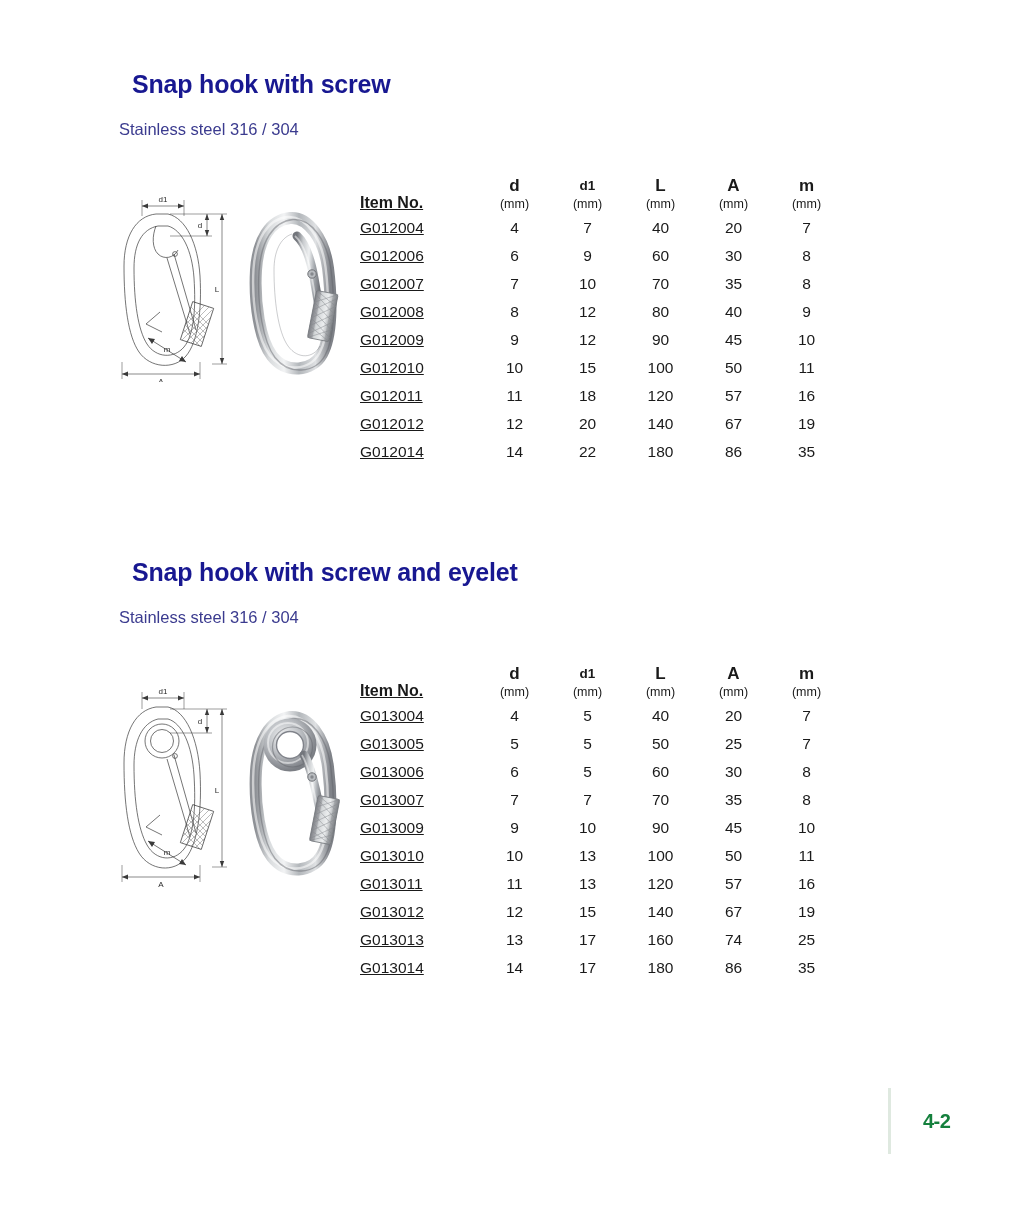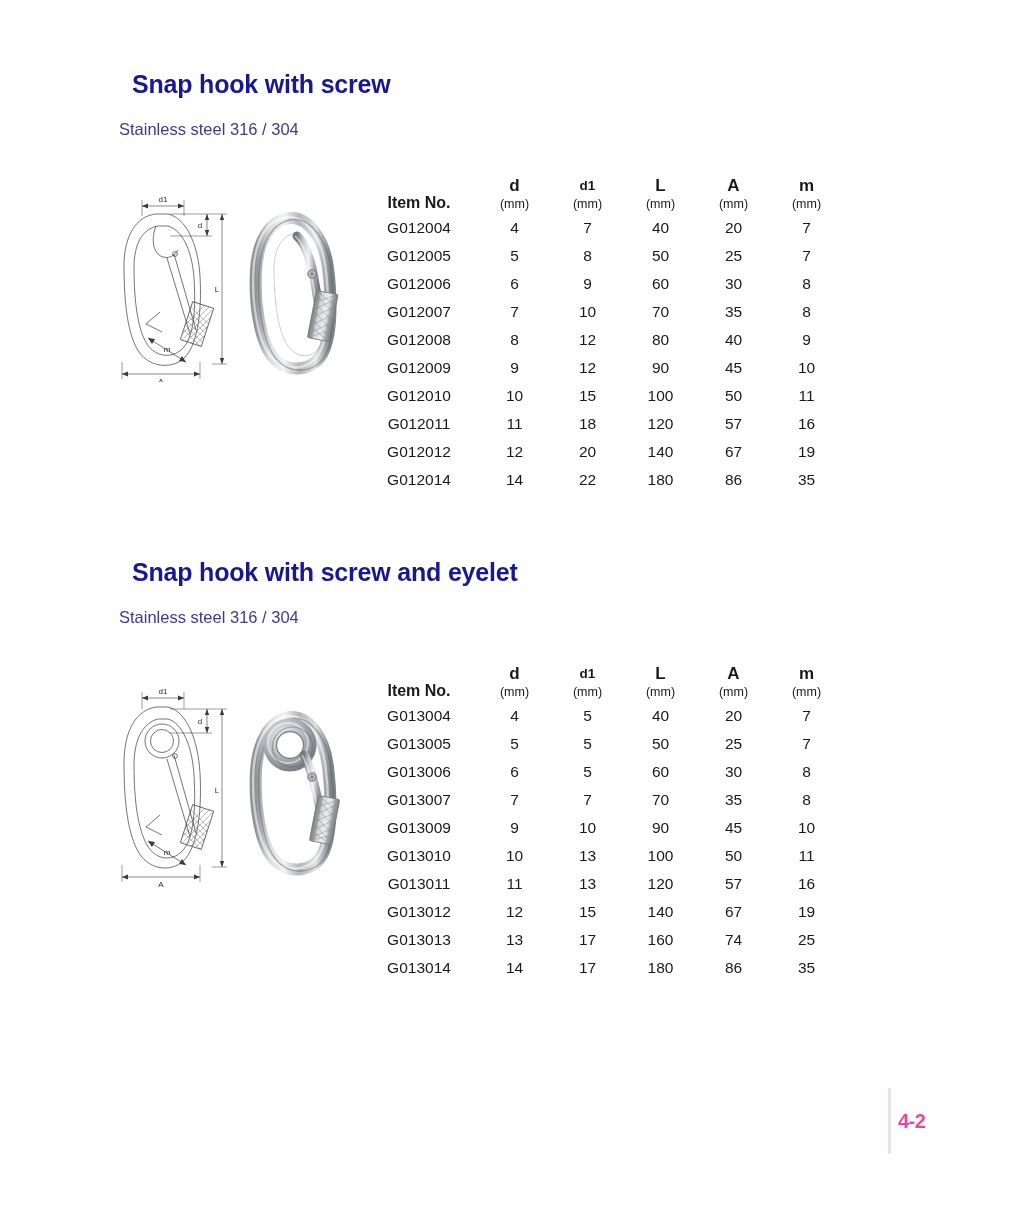--- a/index.html
+++ b/index.html
@@ -78,21 +78,21 @@
   }
   .spec-table td, .spec-table th {
     padding: 0;
     margin: 0;
   }
   .spec-table th {
     font-weight: bold;
     vertical-align: bottom;
     padding-bottom: 2px;
   }
-  .col-item   { width: 118px; text-align: center;   padding-left: 12px; }
+  .col-item   { width: 118px; text-align: left;   padding-left: 12px; text-decoration: underline; }
   .col-num    { width: 73px;  text-align: center; }
 
   .hdr-symbol {
     display: block;
     font-size: 17px;
     font-weight: bold;
     line-height: 19px;
     height: 20px;
   }
   .hdr-symbol.small {
@@ -122,24 +122,24 @@
     height: 66px;
     display: flex;
     align-items: center;
   }
   .footer-bar {
     width: 3px;
     height: 66px;
     background: #dfe9e0;
   }
   .footer-page {
-    margin-left: 7px;
+    margin-left: 32px;
     font-size: 20px;
     font-weight: bold;
-    color: #ec4899;
+    color: #15803d;
     letter-spacing: -0.5px;
   }
 </style>
 </head>
 <body>
 
 <div class="page">
 
   <div class="section" id="section-1">
 
@@ -305,28 +305,20 @@
       <tbody>
           <tr>
             <td class="col-item">G012004</td>
             <td class="col-num">4</td>
             <td class="col-num">7</td>
             <td class="col-num">40</td>
             <td class="col-num">20</td>
             <td class="col-num">7</td>
           </tr>
           <tr>
-            <td class="col-item">G012005</td>
-            <td class="col-num">5</td>
-            <td class="col-num">8</td>
-            <td class="col-num">50</td>
-            <td class="col-num">25</td>
-            <td class="col-num">7</td>
-          </tr>
-          <tr>
             <td class="col-item">G012006</td>
             <td class="col-num">6</td>
             <td class="col-num">9</td>
             <td class="col-num">60</td>
             <td class="col-num">30</td>
             <td class="col-num">8</td>
           </tr>
           <tr>
             <td class="col-item">G012007</td>
             <td class="col-num">7</td>

